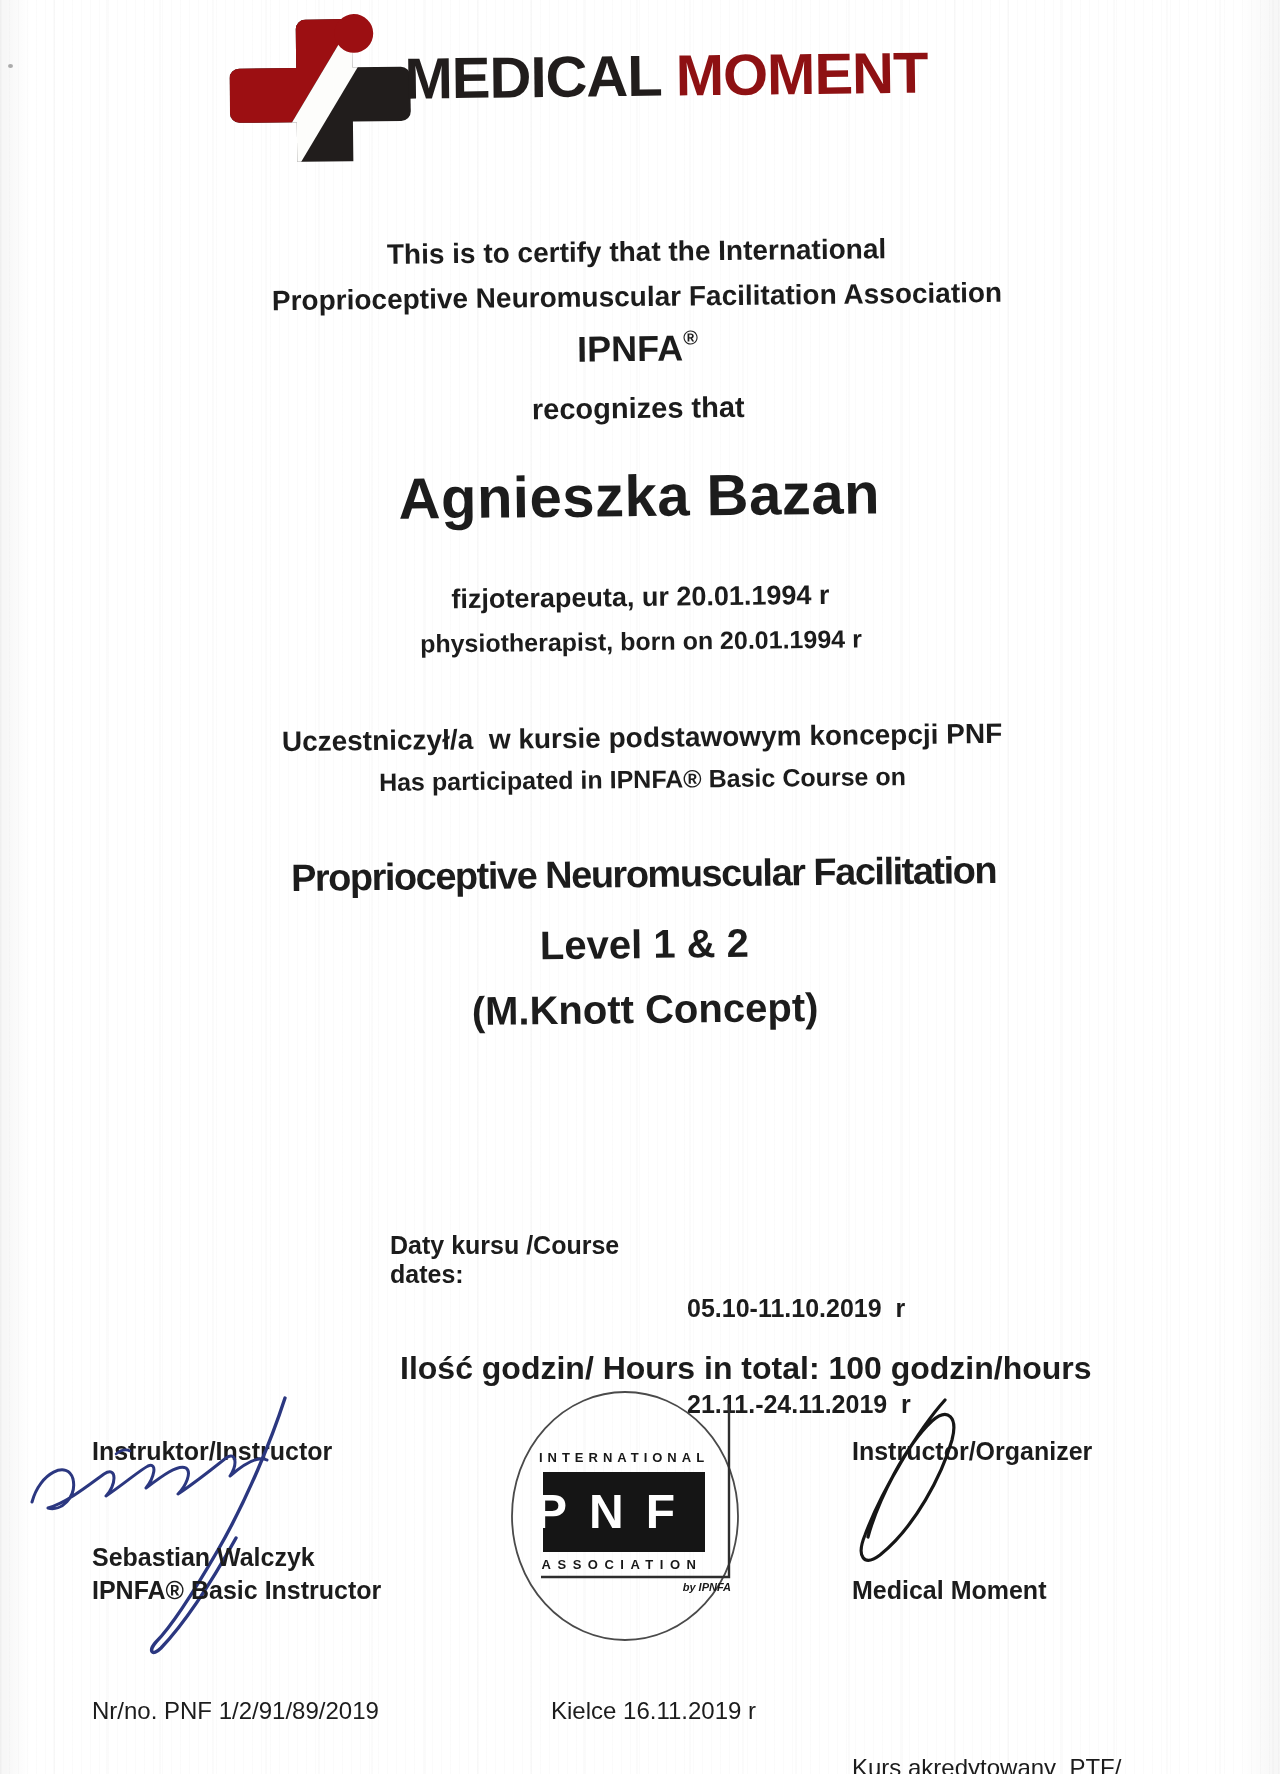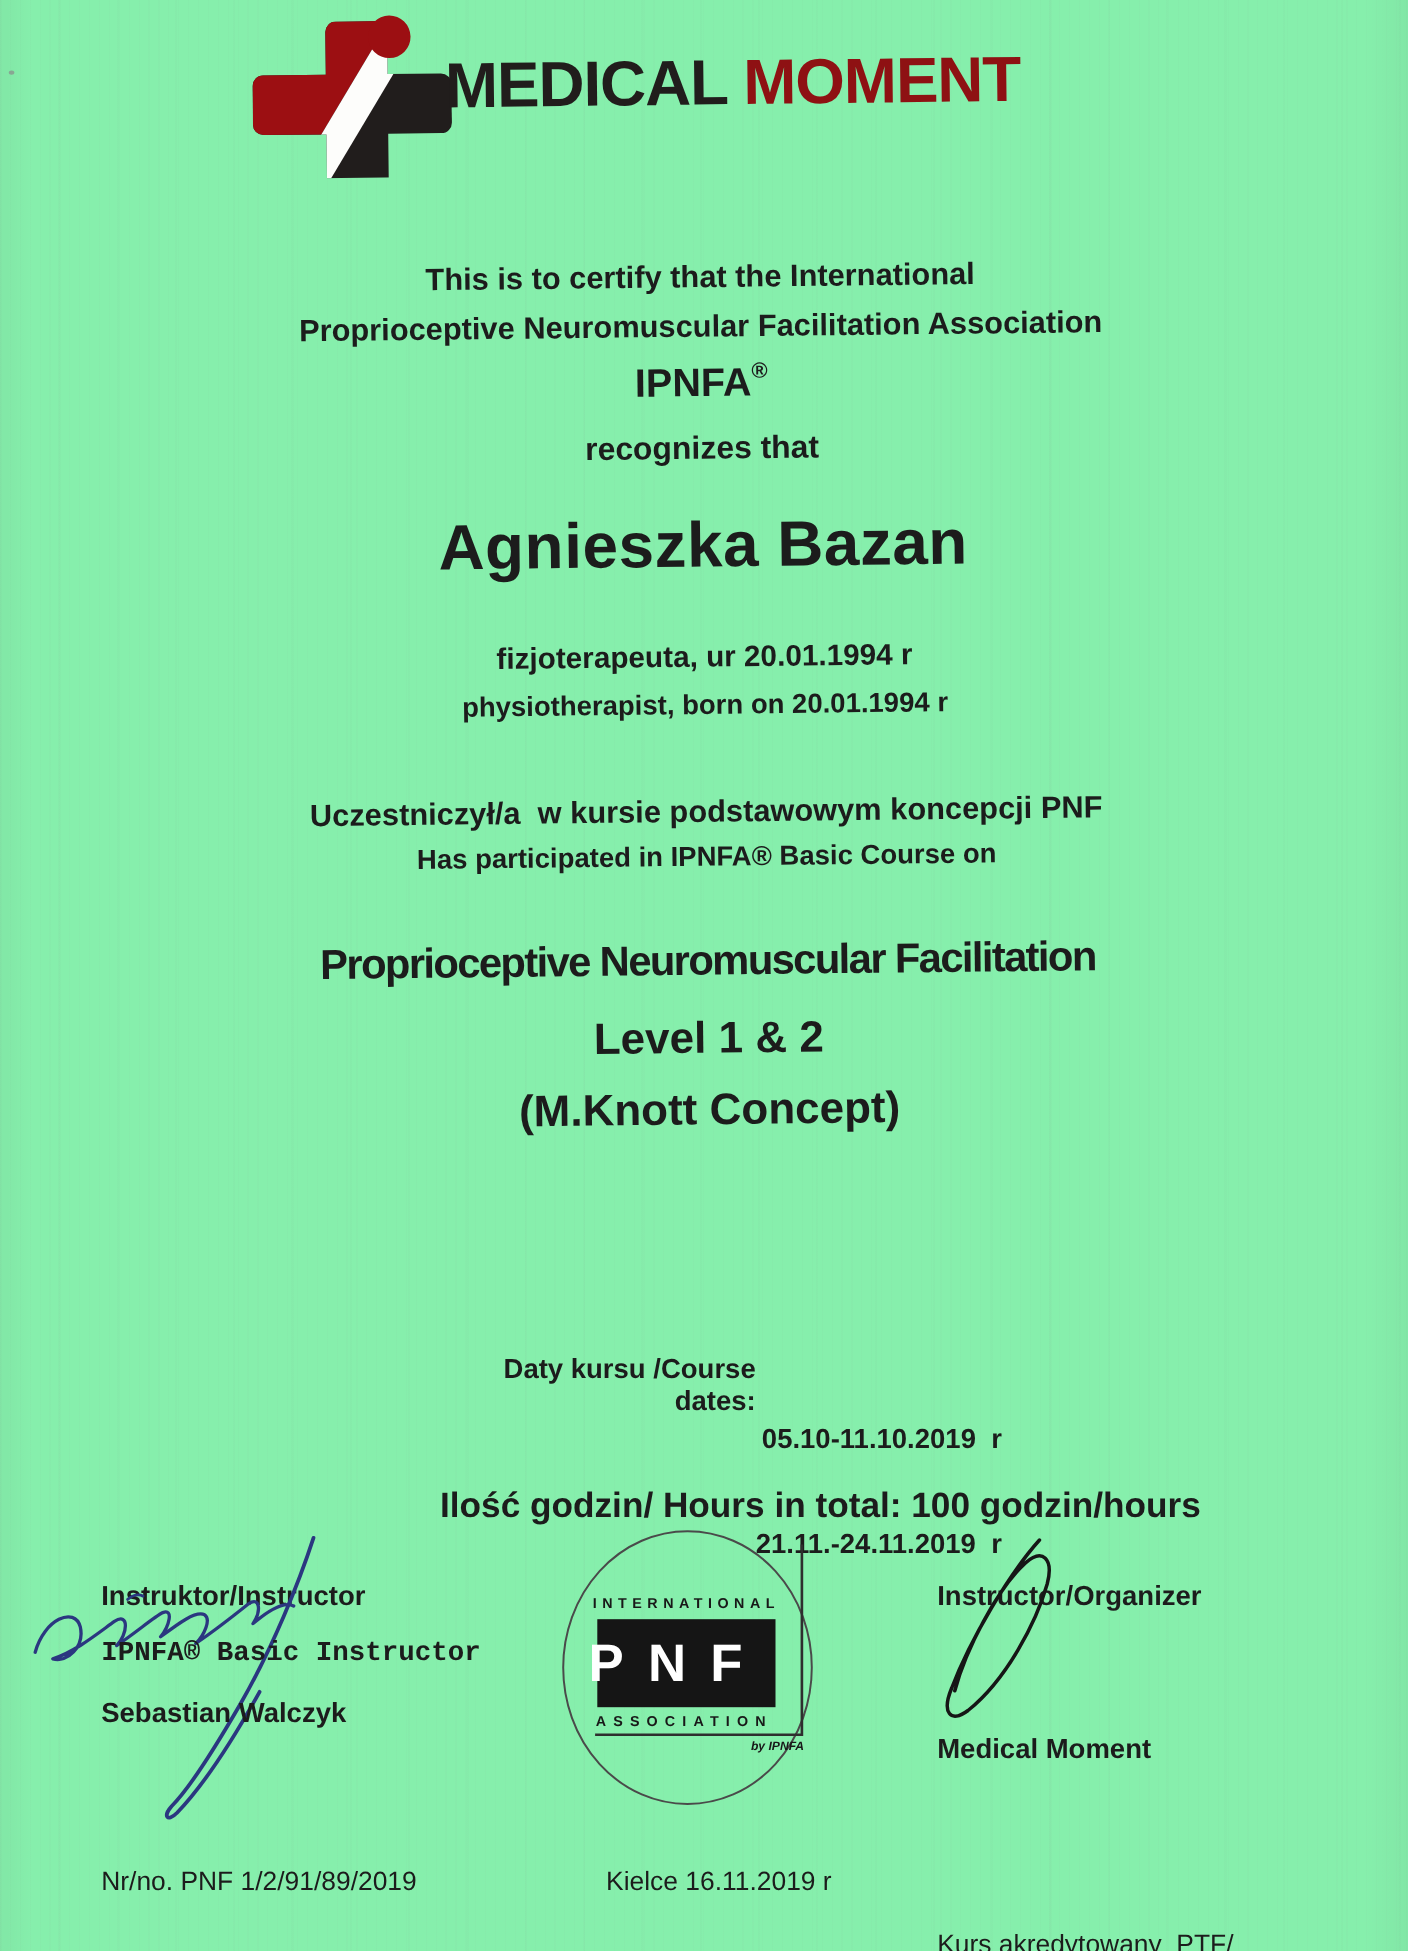--- a/index.html
+++ b/index.html
@@ -1,20 +1,20 @@
 <!DOCTYPE html>
 <html><head>
 <meta charset="utf-8">
 <style>
   * { margin:0; padding:0; box-sizing:border-box; }
   html,body { background:#d9d9d9; }
   body { font-family:"Liberation Sans", sans-serif; }
   .page {
     position:relative; width:1280px; height:1774px; margin:0 auto;
-    background:#86efac; color:#1c1c1c; overflow:hidden;
+    background:#ffffff; color:#1c1c1c; overflow:hidden;
   }
   .texture {
     position:absolute; inset:0; pointer-events:none;
     background:
       repeating-linear-gradient(90deg, rgba(140,140,140,0.035) 0 1px, transparent 1px 9px),
       repeating-linear-gradient(90deg, rgba(120,120,120,0.03) 0 2px, transparent 2px 53px),
       linear-gradient(90deg, rgba(0,0,0,0.03) 0 6px, transparent 30px, transparent 1240px, rgba(0,0,0,0.035) 1280px);
   }
   .speck { position:absolute; left:8px; top:64px; width:5px; height:4px; background:#8a8a8a; border-radius:50%; opacity:.7; }
   .t { position:absolute; left:0; width:1280px; text-align:center; font-weight:700; white-space:pre-wrap; }
@@ -36,31 +36,31 @@
   .l-name    { top:462px; font-size:58px; letter-spacing:0.5px; }
   .l-fizjo   { top:582px; font-size:27px; }
   .l-physio  { top:627px; font-size:25px; }
   .l-ucz     { top:722px; font-size:28px; }
   .l-haspart { top:765px; font-size:25px; }
   .l-title   { top:853px; font-size:38px; letter-spacing:-1.5px; }
   .l-level   { top:922px; font-size:40px; }
   .l-concept { top:987px; font-size:40px; }
 
   
-  .dates { position:absolute; left:390px; top:1231px; display:flex; font-weight:700; font-size:25px; white-space:pre-wrap;text-align:right; }
+  .dates { position:absolute; left:390px; top:1231px; display:flex; font-weight:700; font-size:25px; white-space:pre-wrap; }
   .dates .lbl { width:297px; }
   .dates .col div { line-height:38px; }
   .hours { position:absolute; left:400px; top:1350px; font-size:32px; font-weight:700; white-space:pre-wrap; }
 
   
   .sig-label { position:absolute; font-size:25px; font-weight:700; white-space:pre-wrap; }
   .instructor-label { left:92px;  top:1437px; }
   .organizer-label  { left:852px; top:1437px; }
   .instructor-name  { left:92px;  top:1543px; }
-  .instructor-title { left:92px;  top:1488px;font-family:Liberation Mono, monospace; }
+  .instructor-title { left:92px;  top:1576px; }
   .organizer-name   { left:852px; top:1576px; }
   .sig-svg { position:absolute; pointer-events:none; }
   .sig-instructor { left:20px; top:1380px; }
   .sig-organizer  { left:820px; top:1395px; }
 
   
   .pnf { position:absolute; left:505px; top:1388px; width:240px; height:258px; }
 
   
   .foot { position:absolute; font-size:24px; font-weight:400; white-space:pre-wrap; }

